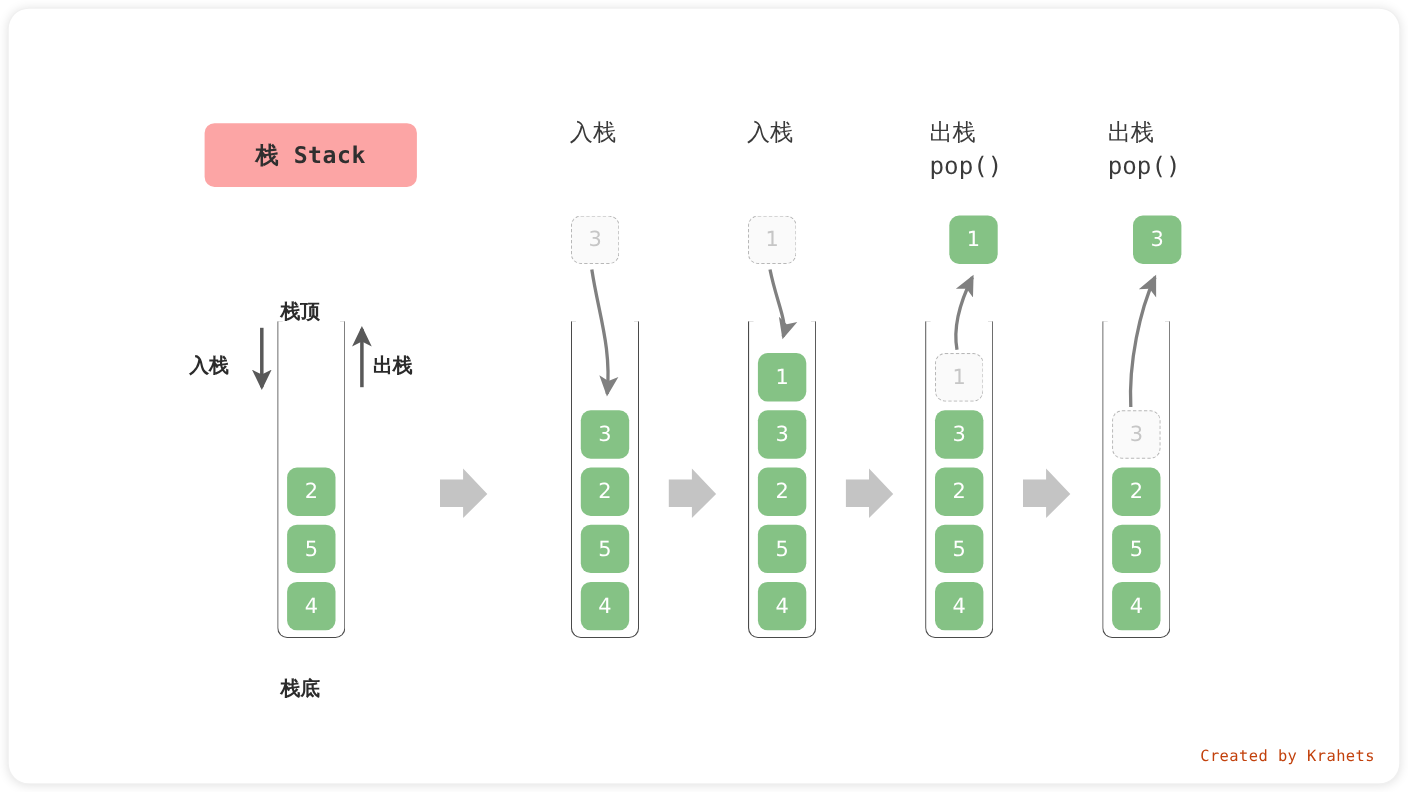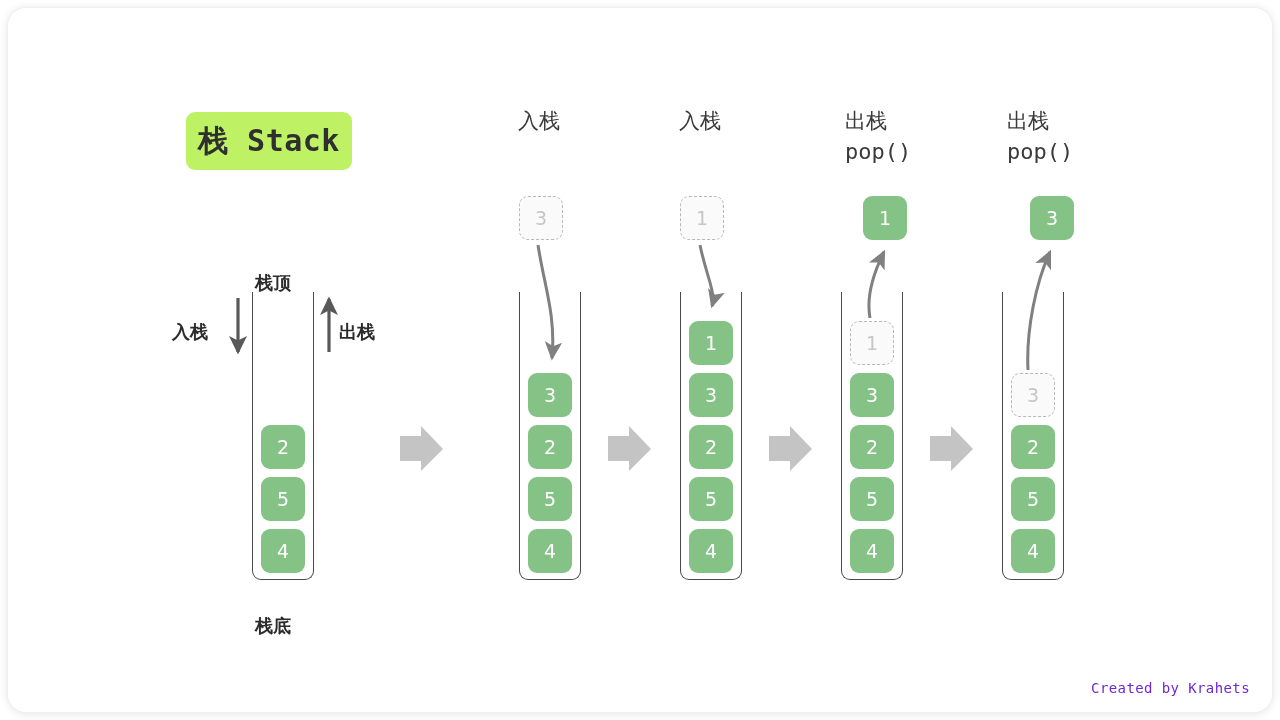--- a/index.html
+++ b/index.html
@@ -29,29 +29,29 @@
     background: #ffffff;
     border-radius: 18px;
     box-shadow: 0 0 0 1px #f0f0f0, 0 1px 10px rgba(0,0,0,0.13);
   }
 
   
   .title-chip {
     position: absolute;
     left: 186px;
     top: 112px;
-    width: 166px;
+    width: 193px;
     height: 58px;
-    background: #bef264;
+    background: #fca5a5;
     border-radius: 9px;
     display: flex;
     align-items: center;
     justify-content: center;
     font-family: "DejaVu Sans Mono", monospace;
-    font-size: 30px;
+    font-size: 21px;
     font-weight: bold;
     color: #2f2f2f;
     letter-spacing: 0.5px;
   }
 
   
   .cn-label {
     position: absolute;
     font-family: "Liberation Sans", sans-serif;
     font-weight: bold;
@@ -126,21 +126,21 @@
     pointer-events: none;
   }
 
   
   .credit {
     position: absolute;
     right: 30px;
     bottom: 24px;
     font-family: "DejaVu Sans Mono", monospace;
     font-size: 14px;
-    color: #6d28d9;
+    color: #c2410c;
     letter-spacing: 0.4px;
   }
 </style>
 </head>
 <body>
 
 <div id="canvas">
   <div class="card-frame"></div>
 
   <div class="title-chip">栈 Stack</div>

